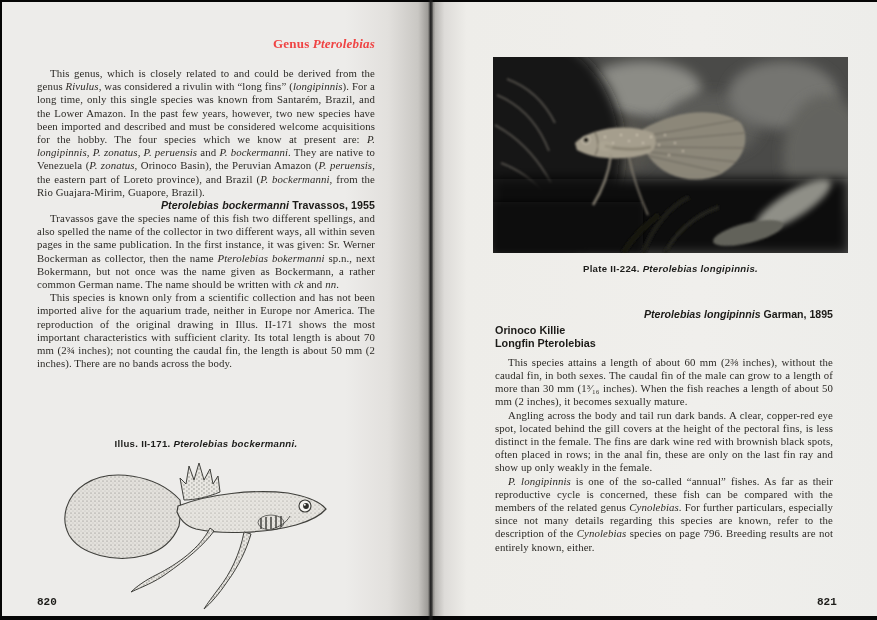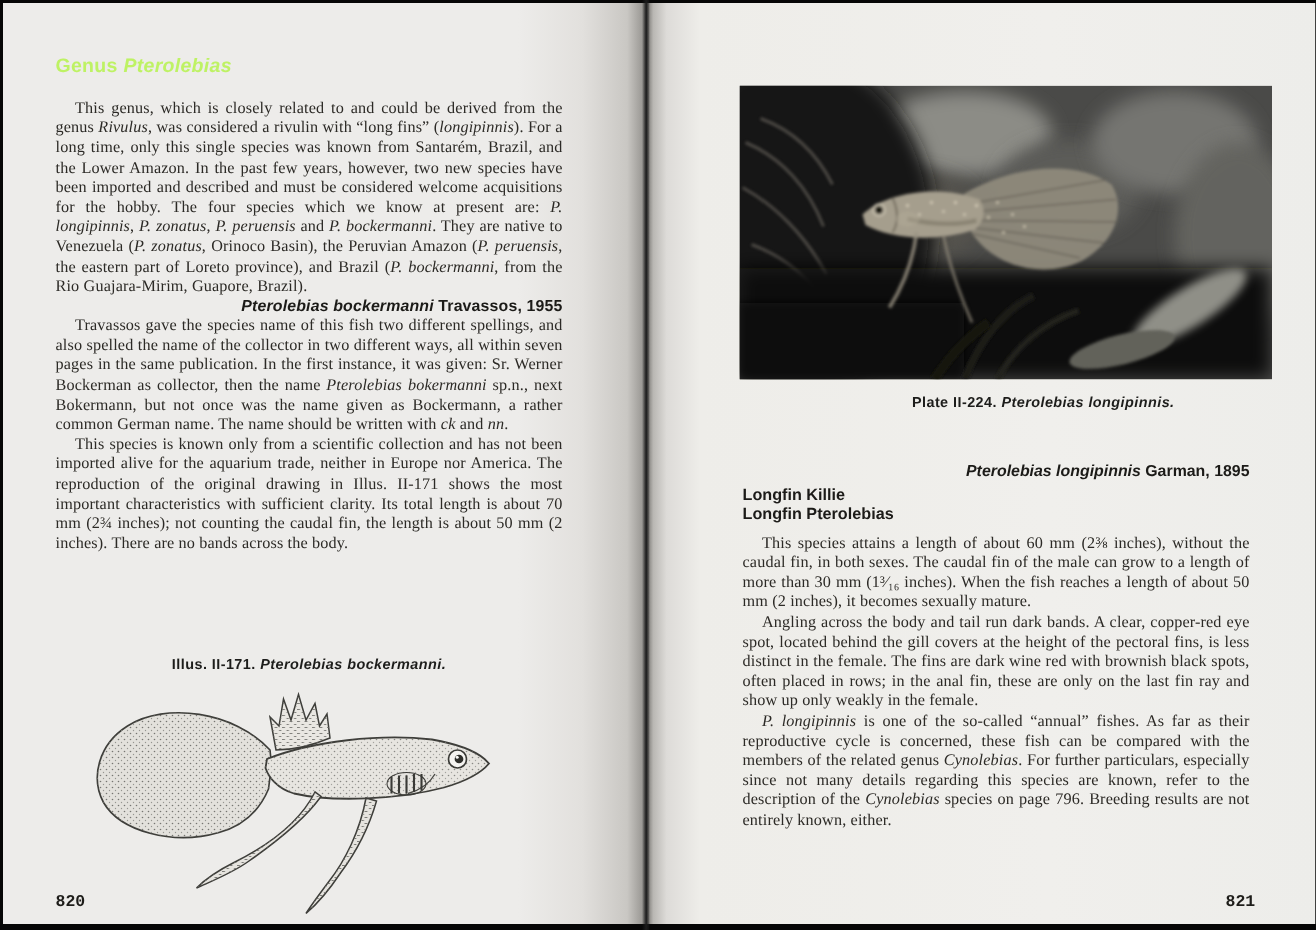--- a/index.html
+++ b/index.html
@@ -24,23 +24,23 @@
   }
   
   .serif-block{
     font-size:10.8px;line-height:13.2px;text-align:justify;
     letter-spacing:.1px;
   }
   .serif-block p{margin:0;text-indent:13px;}
   .it{font-style:italic;}
   .bd{font-weight:bold;}
   .genus-title{
-    font-family:Liberation Sans, sans-serif;
-    font-weight:bold;font-size:13px;text-align:left;
-    margin:0 0 15px 0;color:#bef264;letter-spacing:.2px;
+    font-family:Liberation Serif, serif;
+    font-weight:bold;font-size:13px;text-align:right;
+    margin:0 0 15px 0;color:#ef4444;letter-spacing:.2px;
   }
   .run-in-heading{
     font-family:"Liberation Sans","DejaVu Sans",sans-serif;
     font-weight:bold;font-size:10.6px;line-height:13px;
     margin:7px 0 3px 0;color:#1c1b18;text-align:right;
   }
   .common-name{
     font-family:"Liberation Sans","DejaVu Sans",sans-serif;
     font-weight:bold;font-size:10.8px;line-height:13.4px;color:#1c1b18;
   }
@@ -51,21 +51,21 @@
   }
   .page-number{
     position:absolute;font-weight:bold;font-size:11px;color:#1e1d1a;
     font-family:Liberation Mono, monospace;
   }
   
   .left-col{position:absolute;left:37px;top:36px;width:338px;}
   .illus-caption{position:absolute;left:37px;top:438px;width:338px;}
   .line-art{position:absolute;left:58px;top:456px;}
   .photo-frame{position:absolute;left:493px;top:57px;width:355px;height:196px;overflow:hidden;}
-  .plate-caption{position:absolute;left:518px;top:263px;width:355px;}
+  .plate-caption{position:absolute;left:493px;top:263px;width:355px;}
   .right-col{position:absolute;left:495px;top:308px;width:338px;}
   .right-col .serif-block{margin-top:5px;}
 </style>
 </head>
 <body>
 
 <div class="page page-left">
 </div>
 
 <div class="left-col">
@@ -210,21 +210,21 @@
       <path d="M136,100 C140,120 147,140 155,158" stroke="#8f8879" stroke-width="2" opacity="0.7" fill="none"></path>
       <ellipse cx="112" cy="89" rx="8" ry="5" fill="#b5ad9a" opacity="0.4"></ellipse>
     </g>
   </svg>
 </div>
 
 <div class="plate-caption caption"><span class="bd">Plate II-224. </span><span class="it bd">Pterolebias longipinnis.</span></div>
 
 <div class="right-col">
   <p class="run-in-heading" style="margin-top:0;"><span class="it bd">Pterolebias longipinnis</span><span class="bd"> Garman, 1895</span></p>
-  <div class="common-name">Longfin Killie</div>
+  <div class="common-name">Orinoco Killie</div>
   <div class="common-name">Longfin Pterolebias</div>
   <div class="serif-block">
     <p><span>This species attains a length of about 60 mm (2⅜ inches), without the caudal fin, in both sexes. The caudal fin of the male can grow to a length of more than 30 mm (1³⁄₁₆ inches). When the fish reaches a length of about 50 mm (2 inches), it becomes sexually mature.</span></p>
     <p><span>Angling across the body and tail run dark bands. A clear, copper-red eye spot, located behind the gill covers at the height of the pectoral fins, is less distinct in the female. The fins are dark wine red with brownish black spots, often placed in rows; in the anal fin, these are only on the last fin ray and show up only weakly in the female.</span></p>
     <p><span class="it">P. longipinnis</span><span> is one of the so-called “annual” fishes. As far as their reproductive cycle is concerned, these fish can be compared with the members of the related genus </span><span class="it">Cynolebias</span><span>. For further particulars, especially since not many details regarding this species are known, refer to the description of the </span><span class="it">Cynolebias</span><span> species on page 796. Breeding results are not entirely known, either.</span></p>
   </div>
 </div>
 
 <div class="page-number" style="left:817px;top:596px;">821</div>
 

